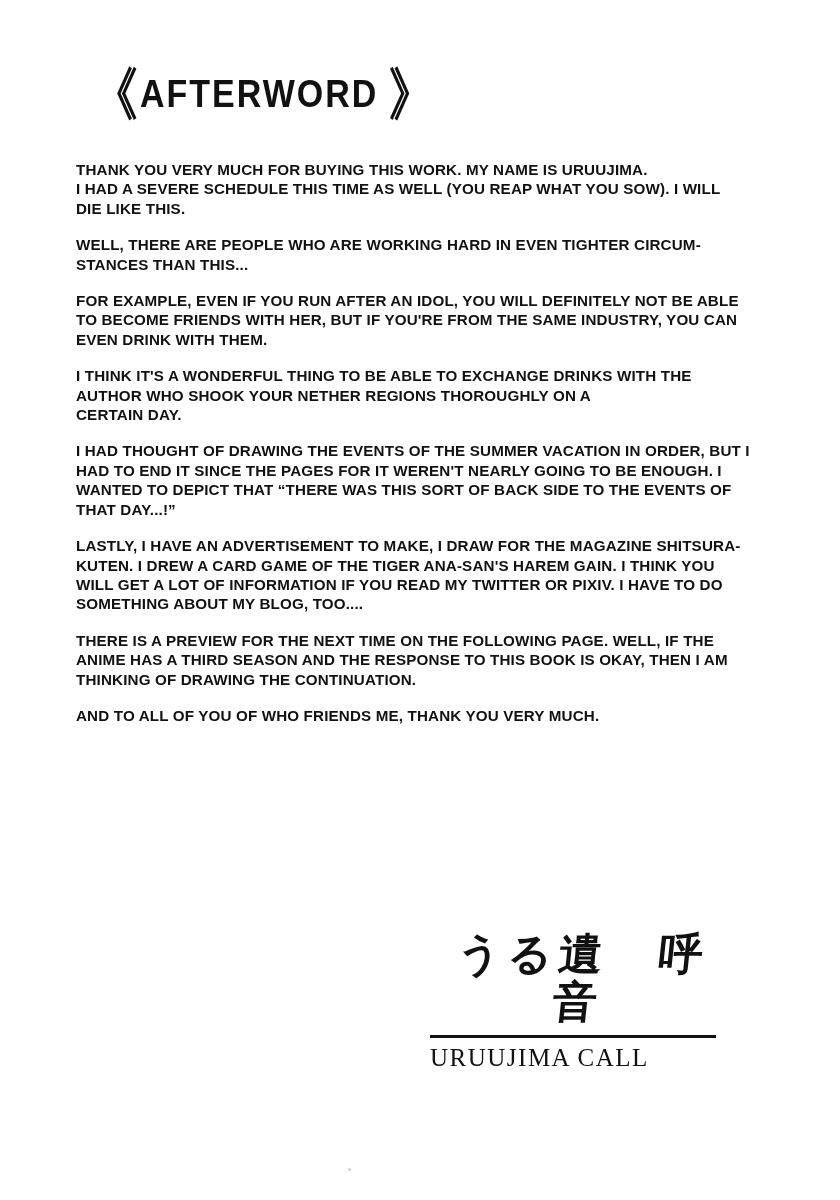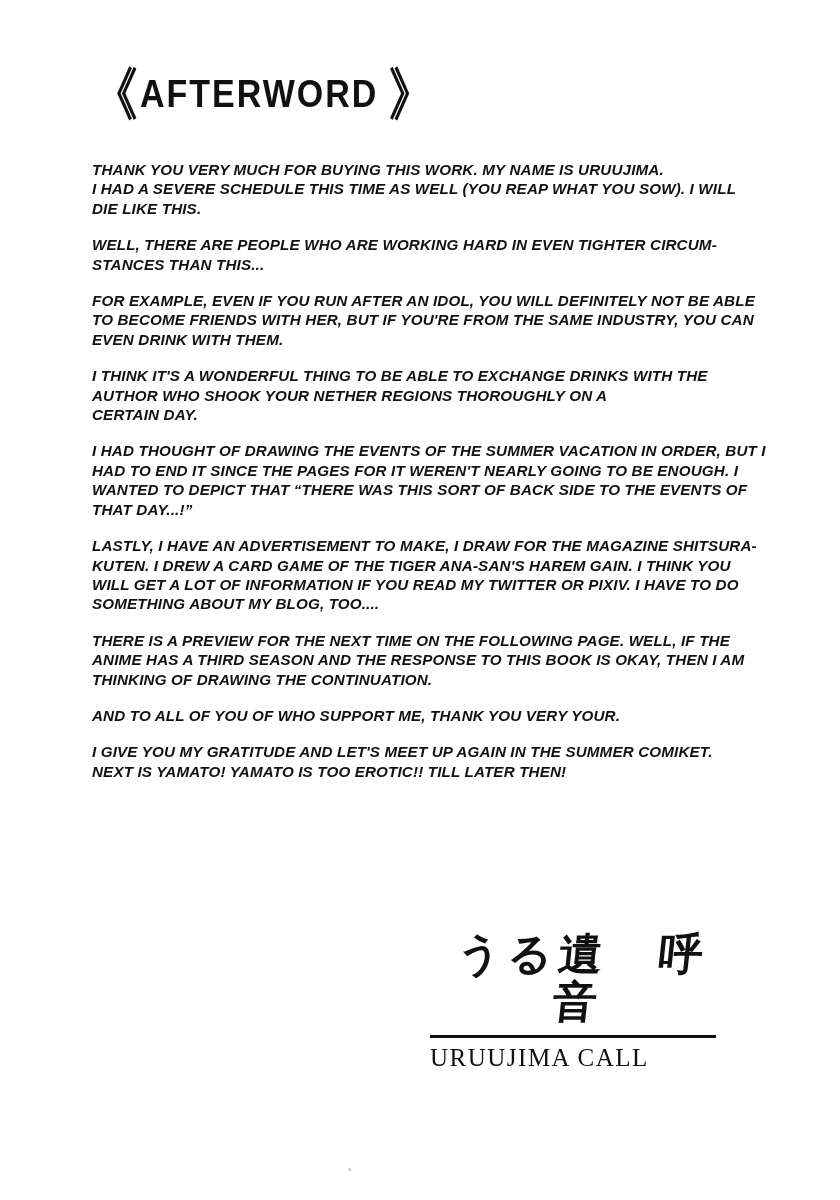--- a/index.html
+++ b/index.html
@@ -49,24 +49,23 @@
     font-size: 34px;
     font-weight: bold;
     letter-spacing: 2px;
     font-family: "Liberation Sans", sans-serif;
     transform: scaleY(1.12);
   }
 
   
   .body-text {
     position: absolute;
-    left: 92px;
+    left: 76px;
     top: 160px;
     width: 700px;
-    font-style: italic;
   }
   .para {
     font-size: 15.2px;
     line-height: 19.4px;
     letter-spacing: 0.15px;
     margin: 0 0 17px 0;
     font-family: "Liberation Sans", sans-serif;
     font-weight: 600;
     white-space: pre-line;
   }
@@ -140,23 +139,21 @@
 HAD TO END IT SINCE THE PAGES FOR IT WEREN'T NEARLY GOING TO BE ENOUGH. I
 WANTED TO DEPICT THAT “THERE WAS THIS SORT OF BACK SIDE TO THE EVENTS OF
 THAT DAY...!”</p>
     <p class="para">LASTLY, I HAVE AN ADVERTISEMENT TO MAKE, I DRAW FOR THE MAGAZINE SHITSURA-
 KUTEN. I DREW A CARD GAME OF THE TIGER ANA-SAN'S HAREM GAIN. I THINK YOU
 WILL GET A LOT OF INFORMATION IF YOU READ MY TWITTER OR PIXIV. I HAVE TO DO
 SOMETHING ABOUT MY BLOG, TOO....</p>
     <p class="para">THERE IS A PREVIEW FOR THE NEXT TIME ON THE FOLLOWING PAGE. WELL, IF THE
 ANIME HAS A THIRD SEASON AND THE RESPONSE TO THIS BOOK IS OKAY, THEN I AM
 THINKING OF DRAWING THE CONTINUATION.</p>
-    <p class="para">AND TO ALL OF YOU OF WHO SUPPORT ME, THANK YOU VERY YOUR.</p>
-    <p class="para">I GIVE YOU MY GRATITUDE AND LET'S MEET UP AGAIN IN THE SUMMER COMIKET.
-NEXT IS YAMATO! YAMATO IS TOO EROTIC!! TILL LATER THEN!</p>
+    <p class="para">AND TO ALL OF YOU OF WHO FRIENDS ME, THANK YOU VERY MUCH.</p>
   </div>
 
   <div class="sig-block">
     <div class="sig-handwritten">うる遺　呼音</div>
     <div class="sig-rule"></div>
     <div class="sig-romaji">URUUJIMA CALL</div>
   </div>
 
   <div class="page-dot"></div>
 

